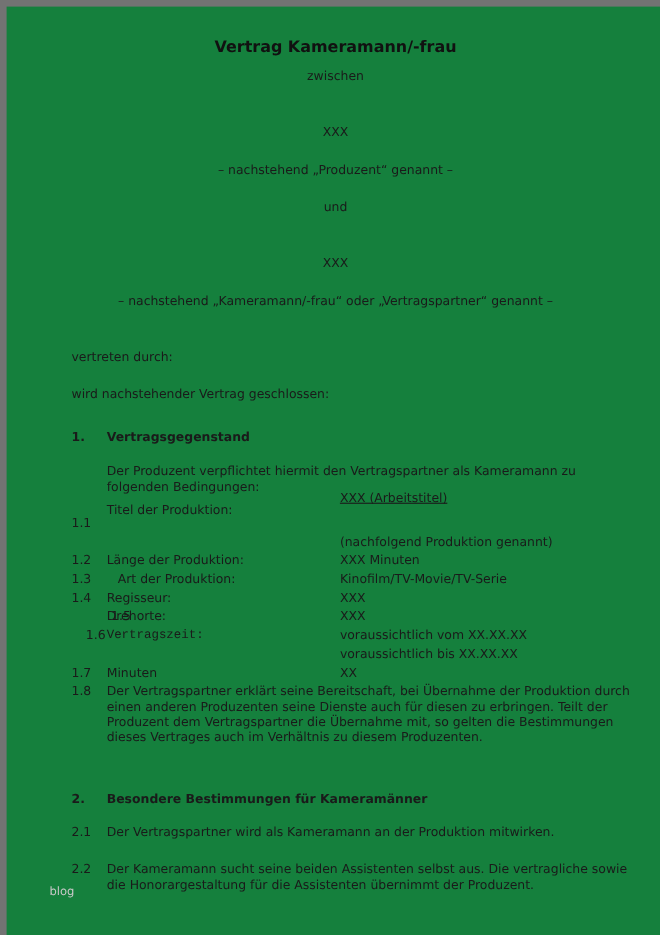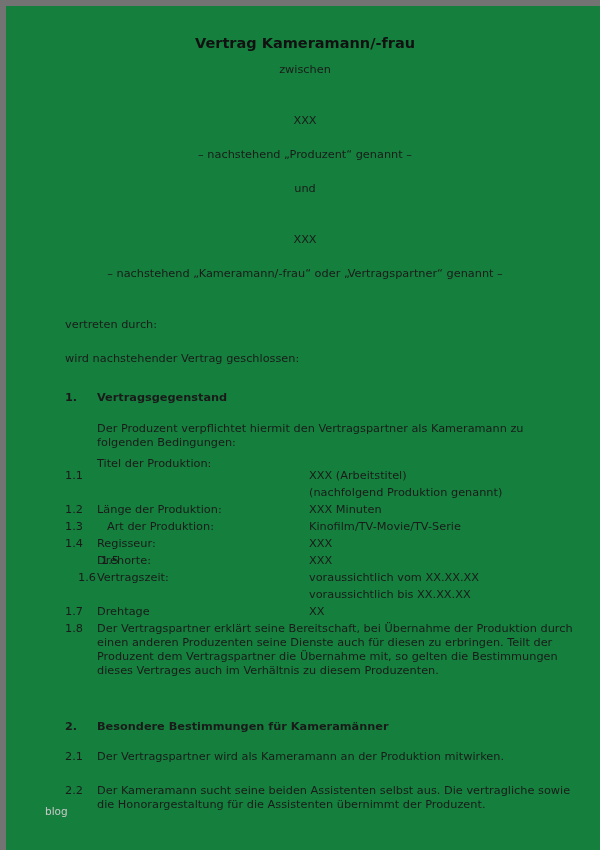--- a/index.html
+++ b/index.html
@@ -38,46 +38,46 @@
   <div class="abs" style="left:59px; top:312px;">vertreten durch:</div>
   <div class="abs" style="left:59px; top:346px;">wird nachstehender Vertrag geschlossen:</div>
 
   <div class="abs bold" style="left:59px; top:385px;">1.</div>
   <div class="abs bold" style="left:91px; top:385px;">Vertragsgegenstand</div>
   <div class="abs" style="left:91px; top:416px;">Der Produzent verpflichtet hiermit den Vertragspartner als Kameramann zu</div>
   <div class="abs" style="left:91px; top:430px;">folgenden Bedingungen:</div>
 
   <div class="abs" style="left:59px; top:463px;">1.1</div>
   <div class="abs" style="left:91px; top:451px;">Titel der Produktion:</div>
-  <div class="abs" style="left:303px; top:463px;">XXX (Arbeitstitel)</div>
+  <div class="abs" style="left:303px; top:440px;text-decoration:underline;">XXX (Arbeitstitel)</div>
   <div class="abs" style="left:303px; top:480px;">(nachfolgend Produktion genannt)</div>
 
   <div class="abs" style="left:59px; top:497px;">1.2</div>
   <div class="abs" style="left:91px; top:497px;">Länge der Produktion:</div>
   <div class="abs" style="left:303px; top:497px;">XXX Minuten</div>
 
   <div class="abs" style="left:59px; top:514px;">1.3</div>
   <div class="abs" style="left:91px; top:514px;margin-left:10px;">Art der Produktion:</div>
   <div class="abs" style="left:303px; top:514px;">Kinofilm/TV-Movie/TV-Serie</div>
 
   <div class="abs" style="left:59px; top:531px;">1.4</div>
   <div class="abs" style="left:91px; top:531px;">Regisseur:</div>
   <div class="abs" style="left:303px; top:531px;">XXX</div>
 
   <div class="abs" style="left:59px; top:548px;margin-left:36px;">1.5</div>
   <div class="abs" style="left:91px; top:548px;">Drehorte:</div>
   <div class="abs" style="left:303px; top:548px;">XXX</div>
 
   <div class="abs" style="left:72px; top:565px;">1.6</div>
-  <div class="abs" style="left:91px; top:565px;">Vertragszeit:</div>
+  <div class="abs" style="left:91px; top:565px;font-family:Liberation Mono, monospace;">Vertragszeit:</div>
   <div class="abs" style="left:303px; top:582px;">voraussichtlich bis XX.XX.XX</div>
   <div class="abs" style="left:303px; top:565px;">voraussichtlich vom XX.XX.XX</div>
 
   <div class="abs" style="left:59px; top:599px;">1.7</div>
-  <div class="abs" style="left:91px; top:599px;">Drehtage</div>
+  <div class="abs" style="left:91px; top:599px;">Minuten</div>
   <div class="abs" style="left:303px; top:599px;">XX</div>
 
   <div class="abs" style="left:59px; top:616px;">1.8</div>
   <div class="abs" style="left:91px; top:616px;">Der Vertragspartner erklärt seine Bereitschaft, bei Übernahme der Produktion durch</div>
   <div class="abs" style="left:91px; top:630px;">einen anderen Produzenten seine Dienste auch für diesen zu erbringen. Teilt der</div>
   <div class="abs" style="left:91px; top:644px;">Produzent dem Vertragspartner die Übernahme mit, so gelten die Bestimmungen</div>
   <div class="abs" style="left:91px; top:658px;">dieses Vertrages auch im Verhältnis zu diesem Produzenten.</div>
 
   <div class="abs bold" style="left:59px; top:714px;">2.</div>
   <div class="abs bold" style="left:91px; top:714px;">Besondere Bestimmungen für Kameramänner</div>

